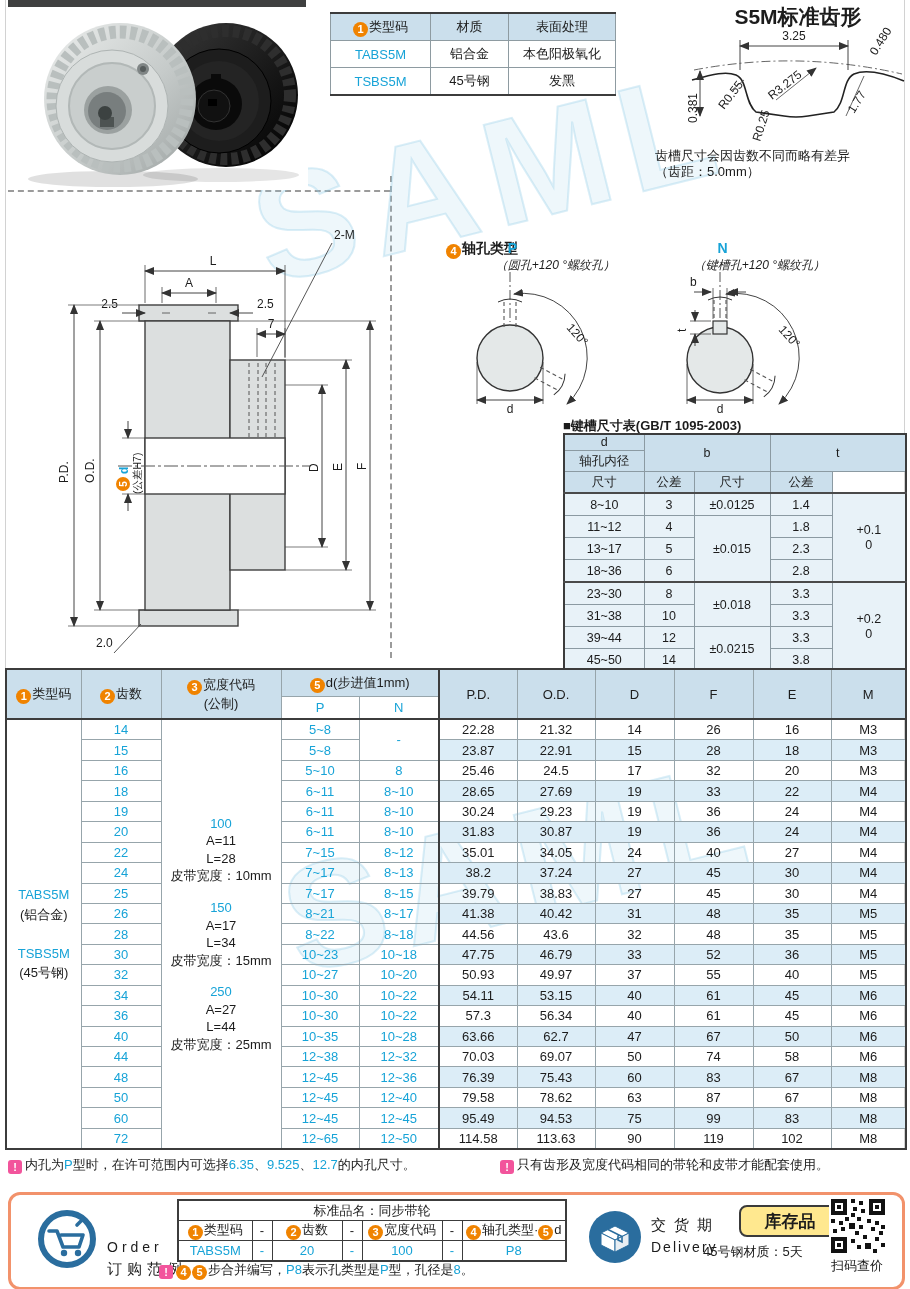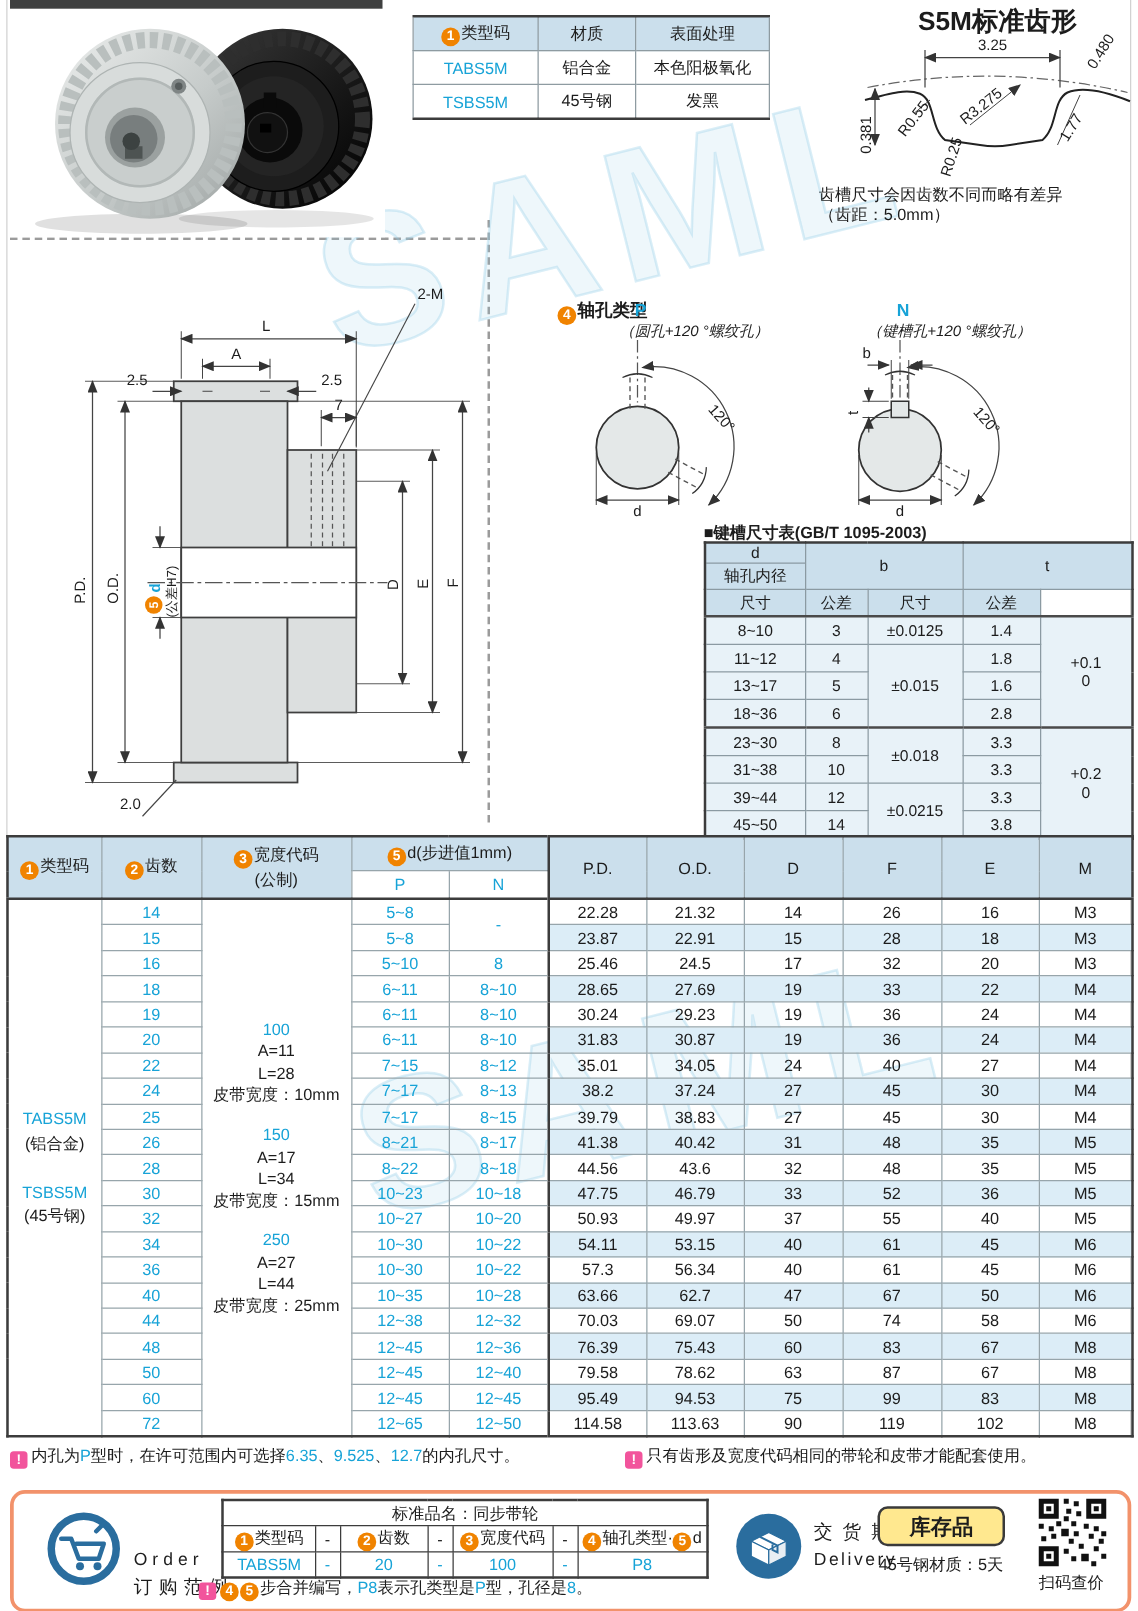--- a/index.html
+++ b/index.html
@@ -357,21 +357,21 @@
           </tr>
           <tr>
             <td>11~12</td>
             <td>4</td>
             <td rowspan="3">±0.015</td>
             <td>1.8</td>
           </tr>
           <tr>
             <td>13~17</td>
             <td>5</td>
-            <td>1.6</td>
+            <td>2.3</td>
           </tr>
           <tr>
             <td>18~36</td>
             <td>6</td>
             <td>2.8</td>
           </tr>
           <tr class="grp">
             <td>23~30</td>
             <td>8</td>
             <td rowspan="2">±0.018</td>
@@ -751,21 +751,21 @@
     <svg class="abs" style="left:576px;top:14px;" width="56" height="56" viewBox="0 0 56 56">
       <circle cx="28" cy="28" r="26" fill="#2a6d9e"></circle>
       <path d="M14,24 L28,17 L42,24 L28,31 Z" fill="#ffffff" stroke="#2a6d9e" stroke-width="1"></path>
       <path d="M14,24 L14,36 L28,43 L28,31 Z" fill="#ffffff" stroke="#2a6d9e" stroke-width="1"></path>
       <path d="M42,24 L42,36 L28,43 L28,31 Z" fill="#e8eef3" stroke="#2a6d9e" stroke-width="1"></path>
       <path d="M21,20.5 L35,27.5 L35,33 L31,31 L31,26.5" fill="none" stroke="#2a6d9e" stroke-width="1.6"></path>
     </svg>
     <div class="abs olabel-cn" style="left:640px;top:21px;letter-spacing:8px;">交货期</div>
     <div class="abs olabel-en" style="left:640px;top:44px;letter-spacing:2px;">Delivery</div>
 
-    <div class="abs stock" style="left:691px;top:10px;">库存品</div>
+    <div class="abs stock" style="left:728px;top:10px;">库存品</div>
     <div class="abs small13" style="left:692px;top:48px;">45号钢材质：5天</div>
 
     <svg class="abs" style="left:818px;top:2px;" width="58" height="58" viewBox="0 0 58 58">
       <rect x="0" y="0" width="58" height="58" fill="#fff"></rect>
       <g fill="#111">
         <rect x="2" y="2" width="16" height="16"></rect>
           <rect x="40" y="2" width="16" height="16"></rect>
           <rect x="2" y="40" width="16" height="16"></rect>
         <rect x="6" y="6" width="8" height="8" fill="#fff"></rect>
           <rect x="44" y="6" width="8" height="8" fill="#fff"></rect>

